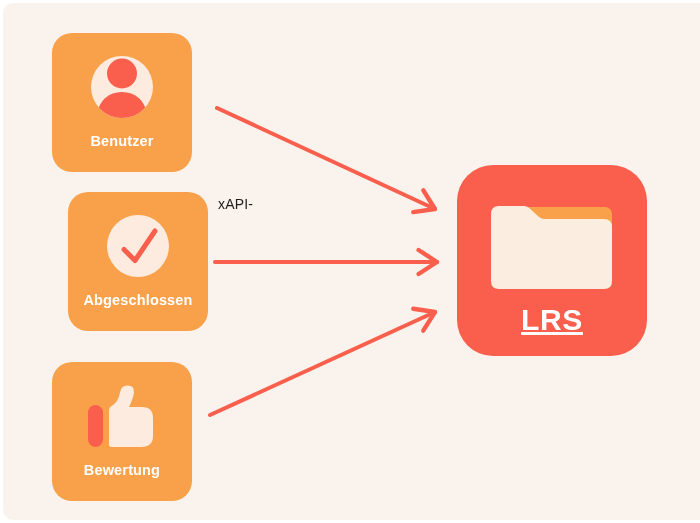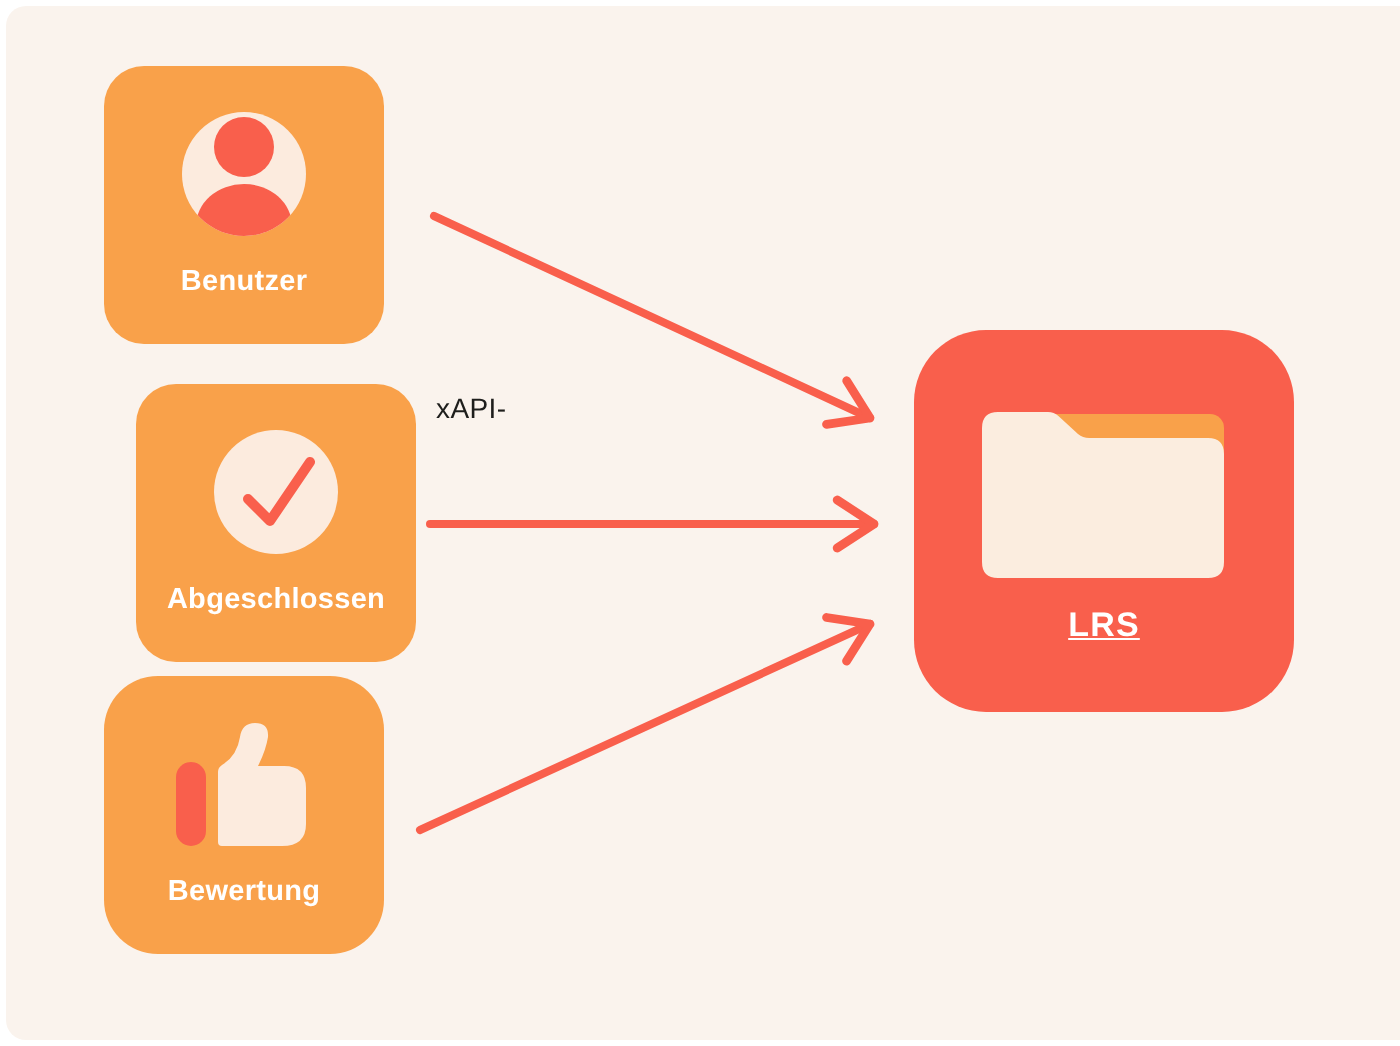--- a/index.html
+++ b/index.html
@@ -18,21 +18,21 @@
   .card {
     position: absolute;
     width: 140px; height: 139px;
     background: #F9A14A;
     border-radius: 20px;
     display: flex; flex-direction: column; align-items: center;
     box-sizing: border-box;
   }
   .card-benutzer      { left: 52px; top: 33px;  }
   .card-abgeschlossen { left: 68px; top: 192px; }
-  .card-bewertung     { left: 52px; top: 338px; border-radius: 27px; }
+  .card-bewertung     { left: 52px; top: 362px; }
   .icon-area {
     height: 64px; margin-top: 22px;
     display: flex; align-items: center; justify-content: center;
   }
   .card-label {
     margin-top: 14px;
     color: #FFFFFF;
     font-weight: 700;
     font-size: 14.5px;
     letter-spacing: 0.15px;
@@ -44,21 +44,21 @@
     background: #F95F4C;
     border-radius: 36px;
   }
   .folder-icon-wrap {
     position: absolute; left: 34px; top: 40px;
     width: 122px; height: 84px;
   }
   .target-label {
     position: absolute; left: 0; top: 138px; width: 100%;
     text-align: center;
-    color: #FFFFFF; font-weight: 700; font-size: 17px;
+    color: #FFFFFF; font-weight: 700; font-size: 30px;
     letter-spacing: 0.6px;
     text-decoration: underline;
   }
   .annotation {
     position: absolute; left: 218px; top: 192px;
     font-size: 14px; line-height: 25.5px;
     font-weight: 500;
     color: #1E1E1C;
     letter-spacing: 0.2px;
   }

